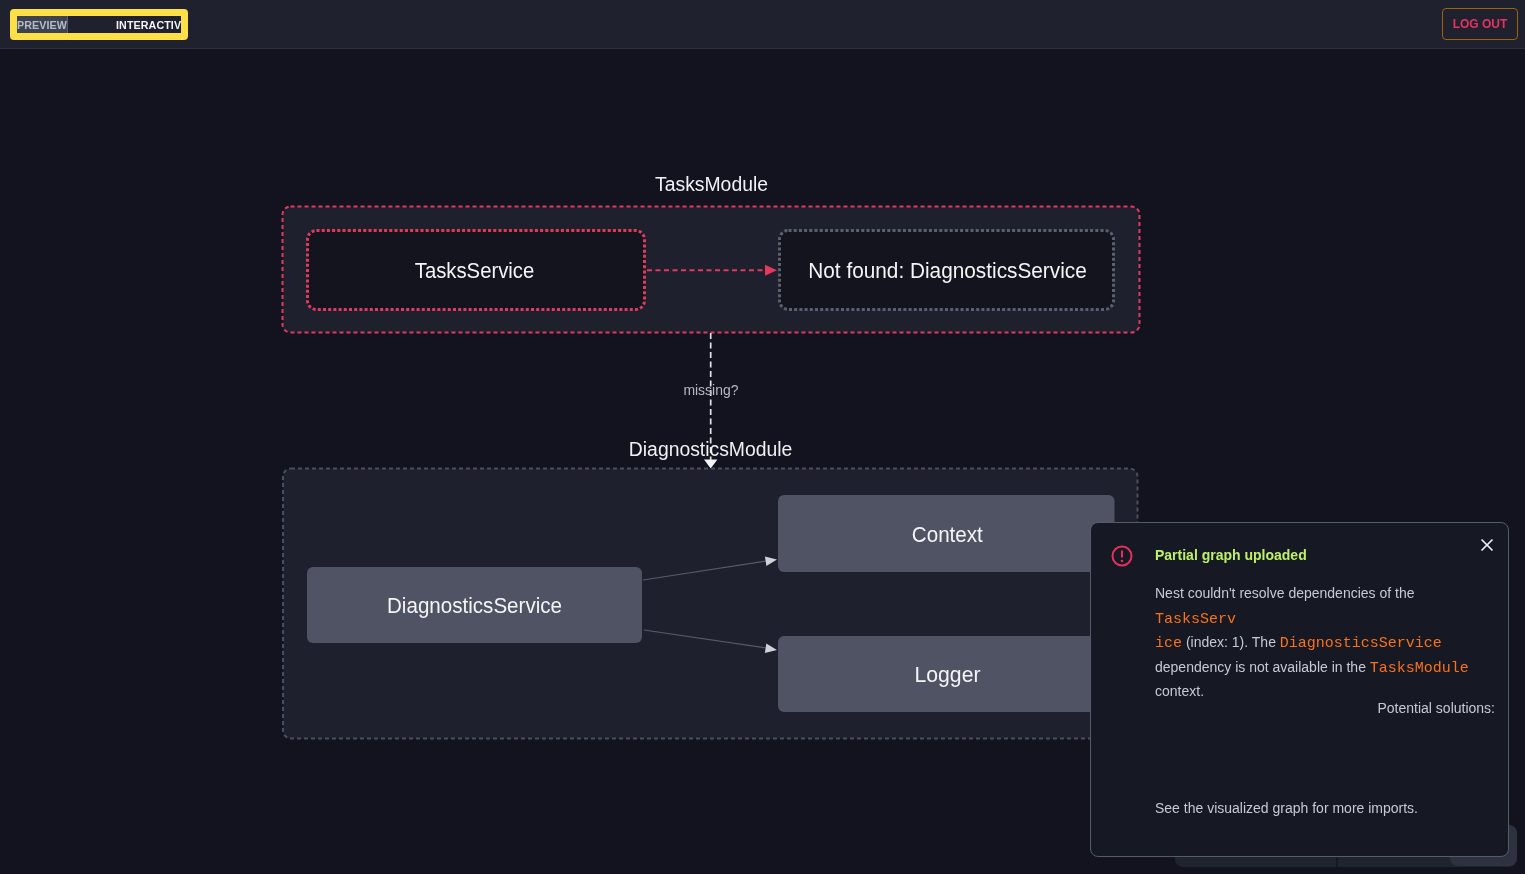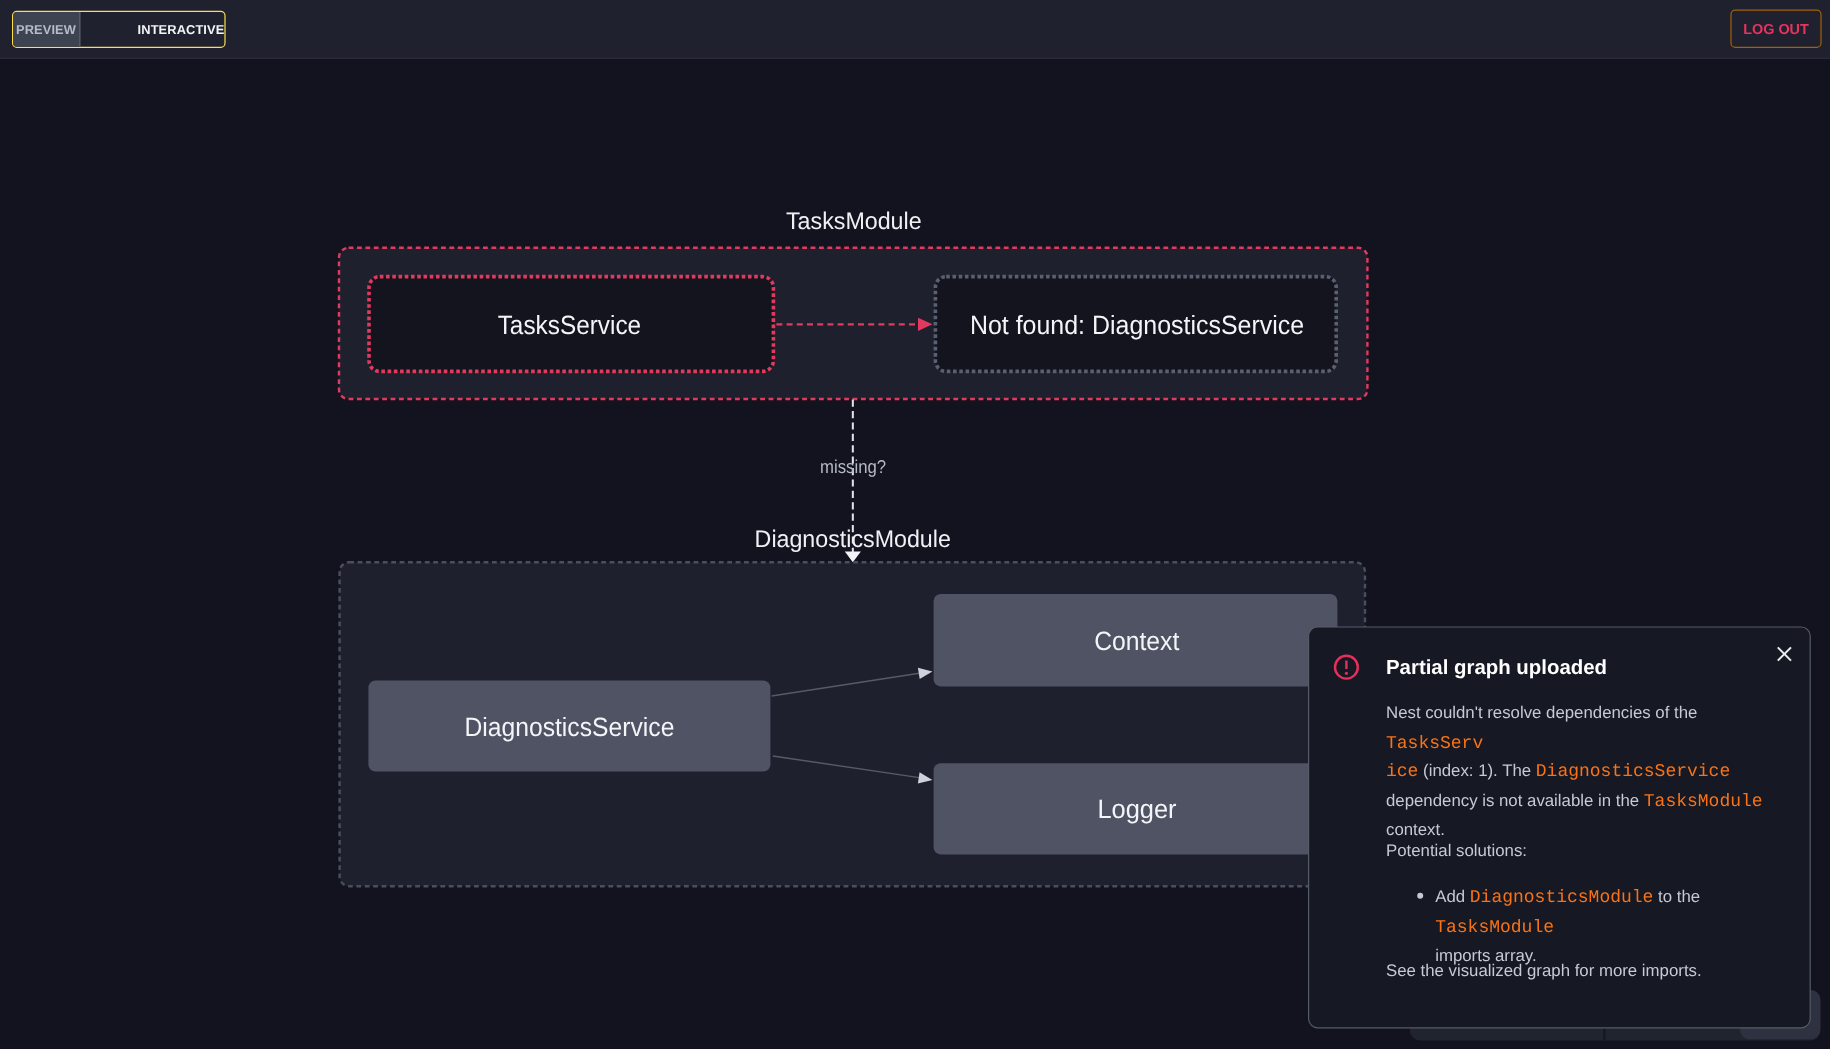--- a/index.html
+++ b/index.html
@@ -1,46 +1,46 @@
 <!DOCTYPE html>
 <html><head>
 <meta charset="utf-8">
 <style>
   * { margin:0; padding:0; box-sizing:border-box; }
   html,body { width:1525px; height:874px; overflow:hidden; background:#12131e;
     font-family:"Liberation Sans", sans-serif; }
   .topbar { position:absolute; left:0; top:0; width:1525px; height:49px;
     background:#1f212e; border-bottom:1px solid #2c2f3c; }
   .toggle { position:absolute; left:10px; top:9px; width:178px; height:31px;
-    border:1px solid #fde047; border-radius:4px; display:flex; overflow:hidden; }
+    border:7px solid #fde047; border-radius:4px; display:flex; overflow:hidden; }
   .seg { display:flex; align-items:center; justify-content:center;
     font-size:10.7px; font-weight:700; letter-spacing:0.1px; }
   .seg.preview { width:88px; background:#3e4352; color:#b6bcc8; border-right:1px solid #5a5f6d; }
   .seg.interactive { flex:1; color:#f2f4f7;margin-left:48px; }
   .logout { position:absolute; left:1442px; top:8px; width:76px; height:32px;
     border:1px solid #a16207; border-radius:4px; color:#e63360;
     font-size:12px; font-weight:700; letter-spacing:0;
     display:flex; align-items:center; justify-content:center; }
   .canvas { position:absolute; left:0; top:49px; width:1525px; height:587px; }
   .controlbar { position:absolute; left:1175px; top:777px; width:342px; height:41px;
     background:#20242f; border-radius:8px; }
   .controlbar .div { position:absolute; left:161px; top:0; width:2px; height:41px; background:#161823; }
   .controlbtn { position:absolute; left:1450px; top:776px; width:67px; height:41px;
     background:#2d3140; border-radius:8px; }
   .toast { position:absolute; left:1090px; top:473px; width:419px; height:335px;
     background:#161824; border:1px solid #565b68; border-radius:8px; }
   .toast .icon { position:absolute; left:18.5px; top:20.5px; }
-  .toast .title { position:absolute; left:64px; top:24px; font-size:17px;
-    font-weight:700; color:#ffffff; }
+  .toast .title { position:absolute; left:64px; top:24px; font-size:14px;
+    font-weight:700; color:#bef264; }
   .toast .close { position:absolute; left:1480px; top:538px; width:14px; height:14px; }
   .tbody { position:absolute; left:64px; width:340px; font-size:14px;
     line-height:24.5px; color:#c5cad5; }
   .tbody code { font-family:"Liberation Mono", monospace; font-size:15px; color:#f97316; line-height:1; }
   .p1 { top:58px; }
-  .p2 { top:173px; }
+  .p2 { top:173px;text-align:right; }
   .ul { top:212px; }
   .ul .li { position:relative; padding-left:41px; }
   .ul .li:before { content:""; position:absolute; left:26px; top:9px; width:5px; height:5px;
     border-radius:50%; background:#c5cad5; }
   .p3 { top:273px; }
 </style>
 </head>
 <body>
 <div class="canvas">
 <svg width="1525" height="825" viewBox="0 0 1525 825" fill="none">
@@ -83,23 +83,20 @@
     <line x1="12" y1="6.5" x2="12" y2="13.5" stroke="#e5305c" stroke-width="2"></line>
     <circle cx="12" cy="17" r="1.3" fill="#e5305c"></circle>
   </svg>
   <div class="title">Partial graph uploaded</div>
   <svg class="close" style="position:absolute; left:389px; top:15px;" width="14" height="14" viewBox="0 0 14 14">
     <line x1="1.5" y1="1.5" x2="12.5" y2="12.5" stroke="#eceef2" stroke-width="1.7"></line>
     <line x1="12.5" y1="1.5" x2="1.5" y2="12.5" stroke="#eceef2" stroke-width="1.7"></line>
   </svg>
   <div class="tbody p1" style="position:absolute;">Nest couldn't resolve dependencies of the <code>TasksServ</code><br><code>ice</code> (index: 1). The <code>DiagnosticsService</code><br>dependency is not available in the <code>TasksModule</code><br>context.</div>
   <div class="tbody p2" style="position:absolute;">Potential solutions:</div>
-  <div class="tbody ul" style="position:absolute;">
-        <div class="li">Add <code>DiagnosticsModule</code> to the <code>TasksModule</code><br>imports array.</div>
-      </div>
   <div class="tbody p3" style="position:absolute;">See the visualized graph for more imports.</div>
 </div>
 </div>
 <div class="topbar">
   <div class="toggle">
     <div class="seg preview">PREVIEW</div>
     <div class="seg interactive">INTERACTIVE</div>
   </div>
   <div class="logout">LOG OUT</div>
 </div>

